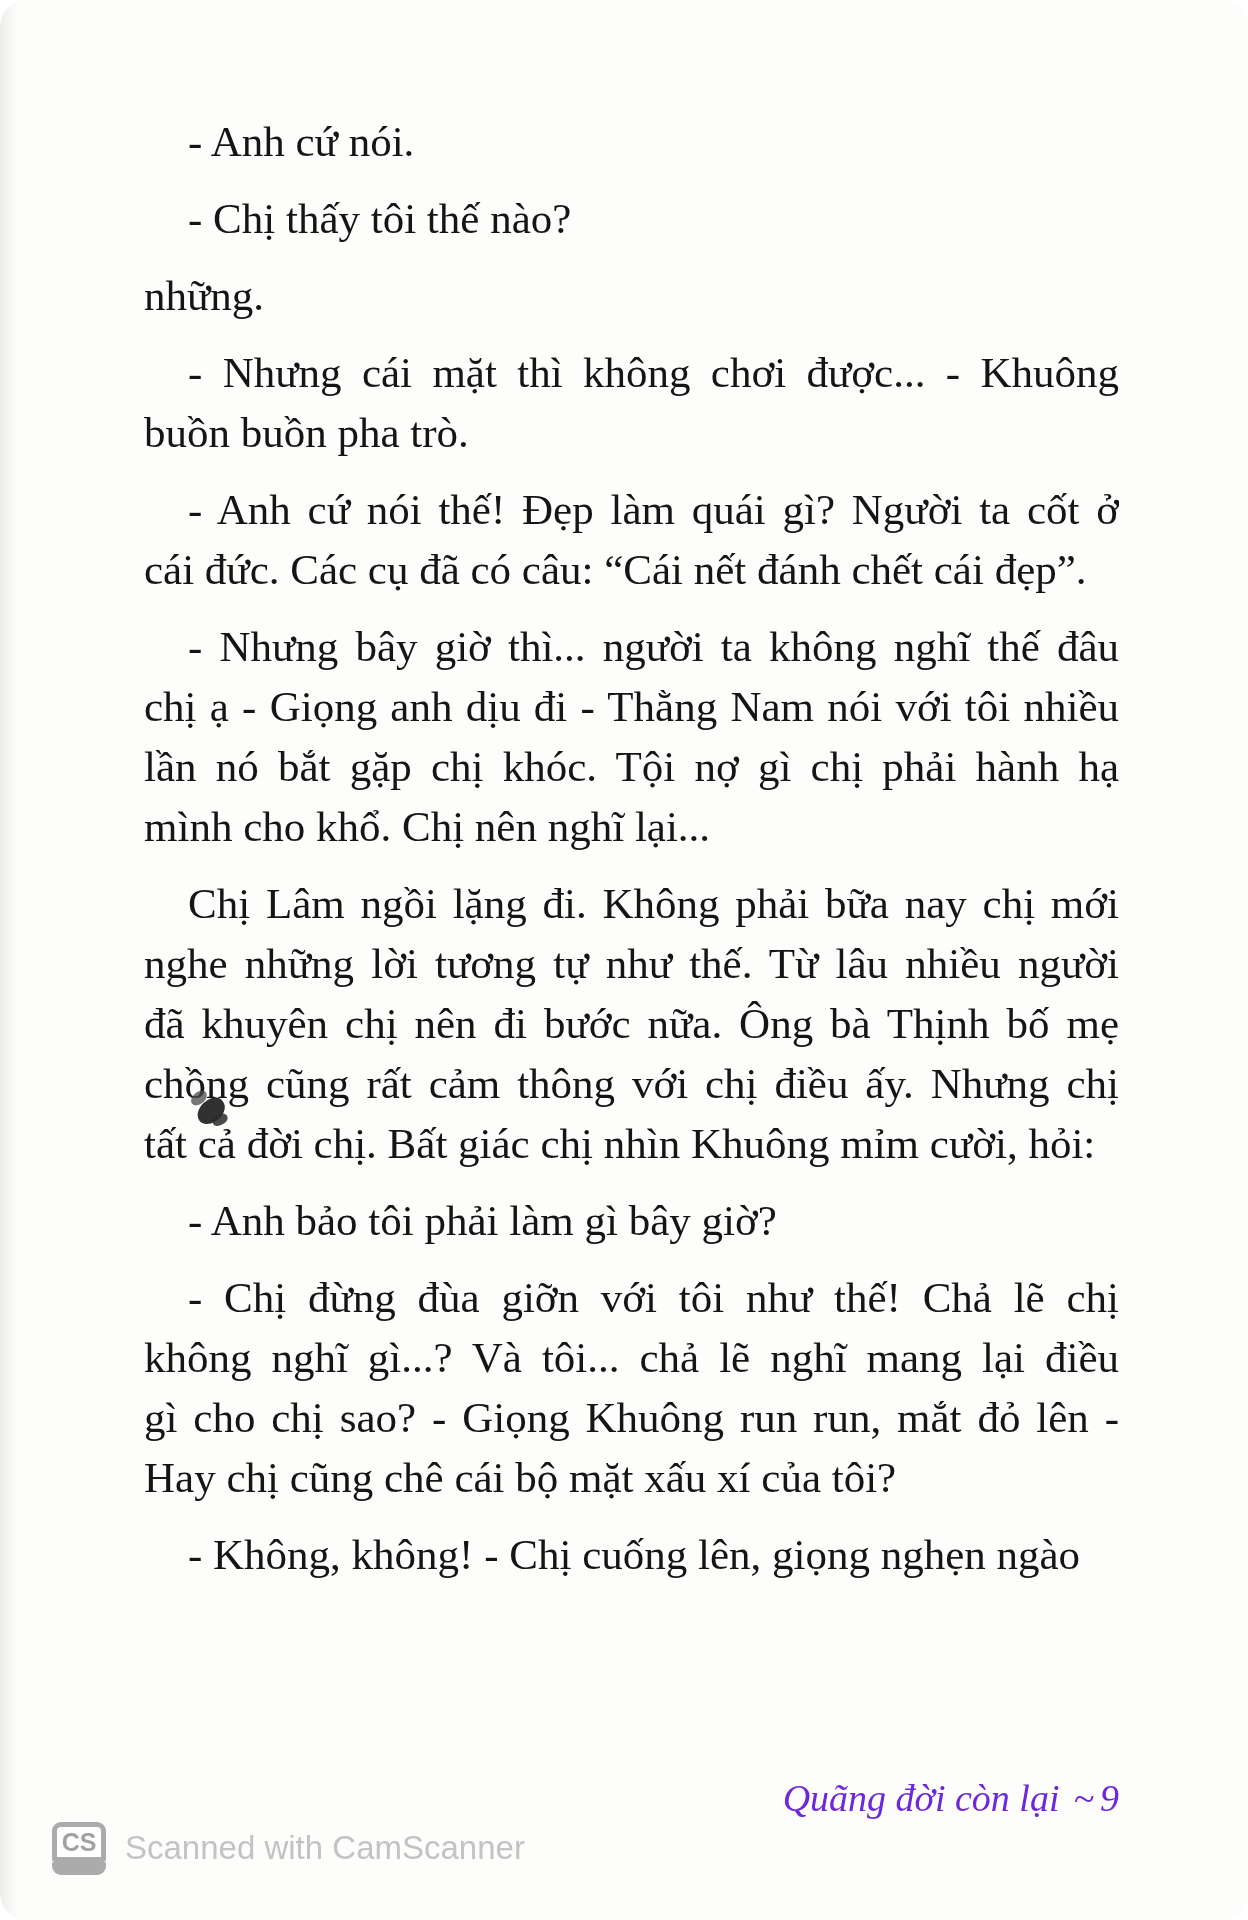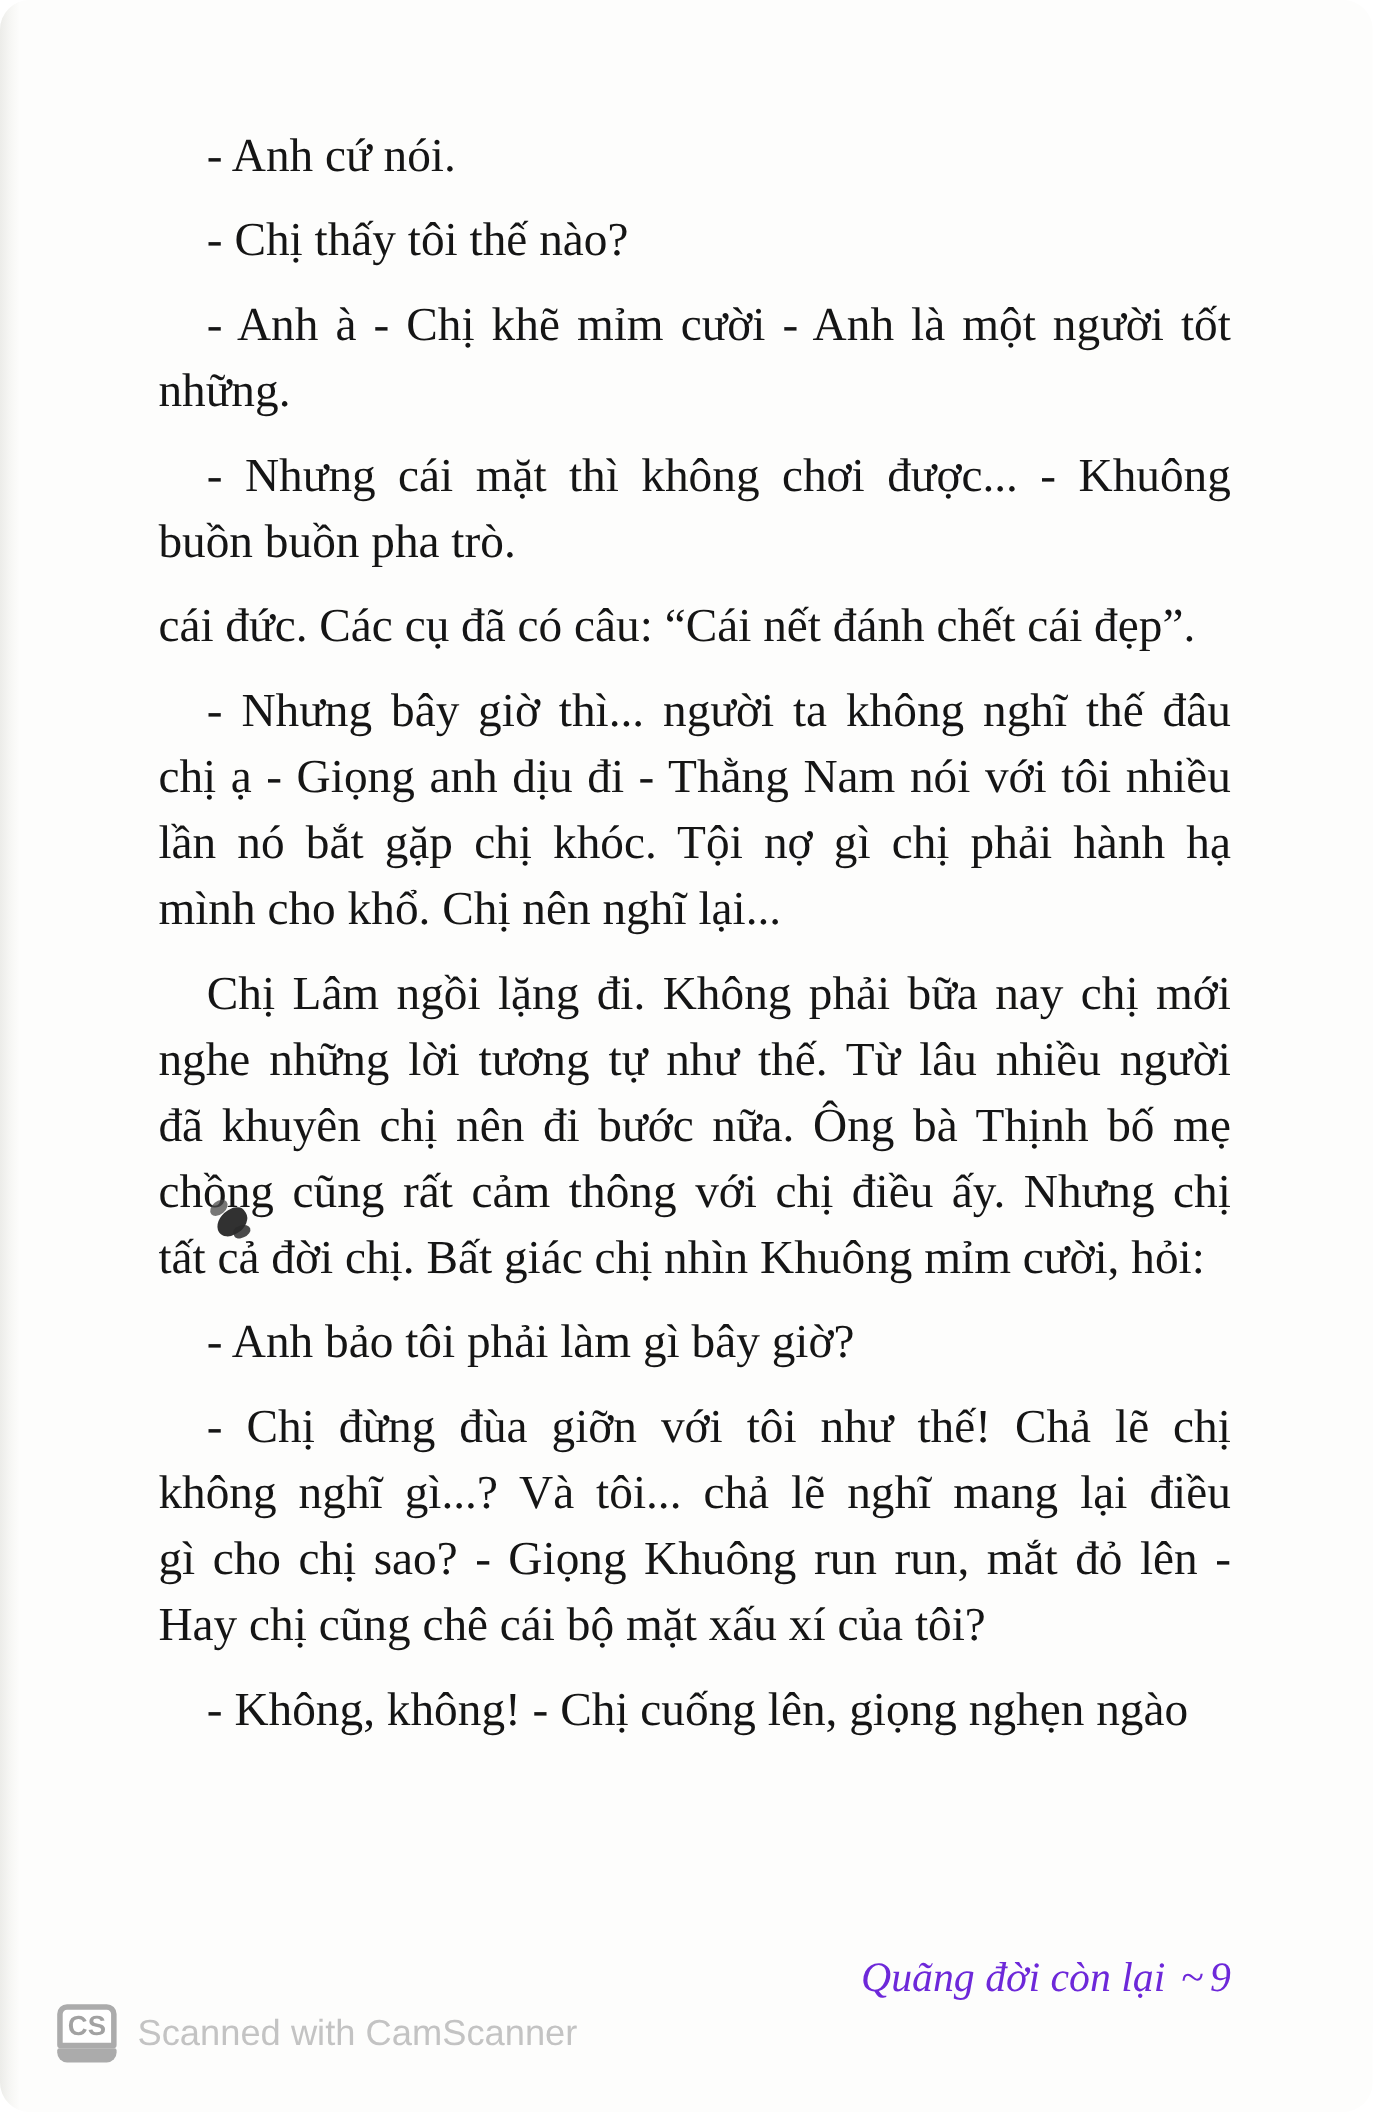--- a/index.html
+++ b/index.html
@@ -117,28 +117,28 @@
   <div class="scan-edge"></div>
 
   <div class="text-block">
       <div class="paragraph">
         <div class="line first last">- Anh cứ nói.</div>
       </div>
       <div class="paragraph">
         <div class="line first last">- Chị thấy tôi thế nào?</div>
       </div>
       <div class="paragraph">
-        <div class="line first">- Anh à - Chị khẽ mỉm cười - Anh là một người tốt</div>
         <div class="line last">những.</div>
       </div>
       <div class="paragraph">
         <div class="line first">- Nhưng cái mặt thì không chơi được... - Khuông</div>
         <div class="line last">buồn buồn pha trò.</div>
       </div>
       <div class="paragraph">
+        <div class="line first">- Anh cứ nói thế! Đẹp làm quái gì? Người ta cốt ở</div>
         <div class="line last">cái đức. Các cụ đã có câu: “Cái nết đánh chết cái đẹp”.</div>
       </div>
       <div class="paragraph">
         <div class="line first">- Nhưng bây giờ thì... người ta không nghĩ thế đâu</div>
         <div class="line">chị ạ - Giọng anh dịu đi - Thằng Nam nói với tôi nhiều</div>
         <div class="line">lần nó bắt gặp chị khóc. Tội nợ gì chị phải hành hạ</div>
         <div class="line last">mình cho khổ. Chị nên nghĩ lại...</div>
       </div>
       <div class="paragraph">
         <div class="line first">Chị Lâm ngồi lặng đi. Không phải bữa nay chị mới</div>

